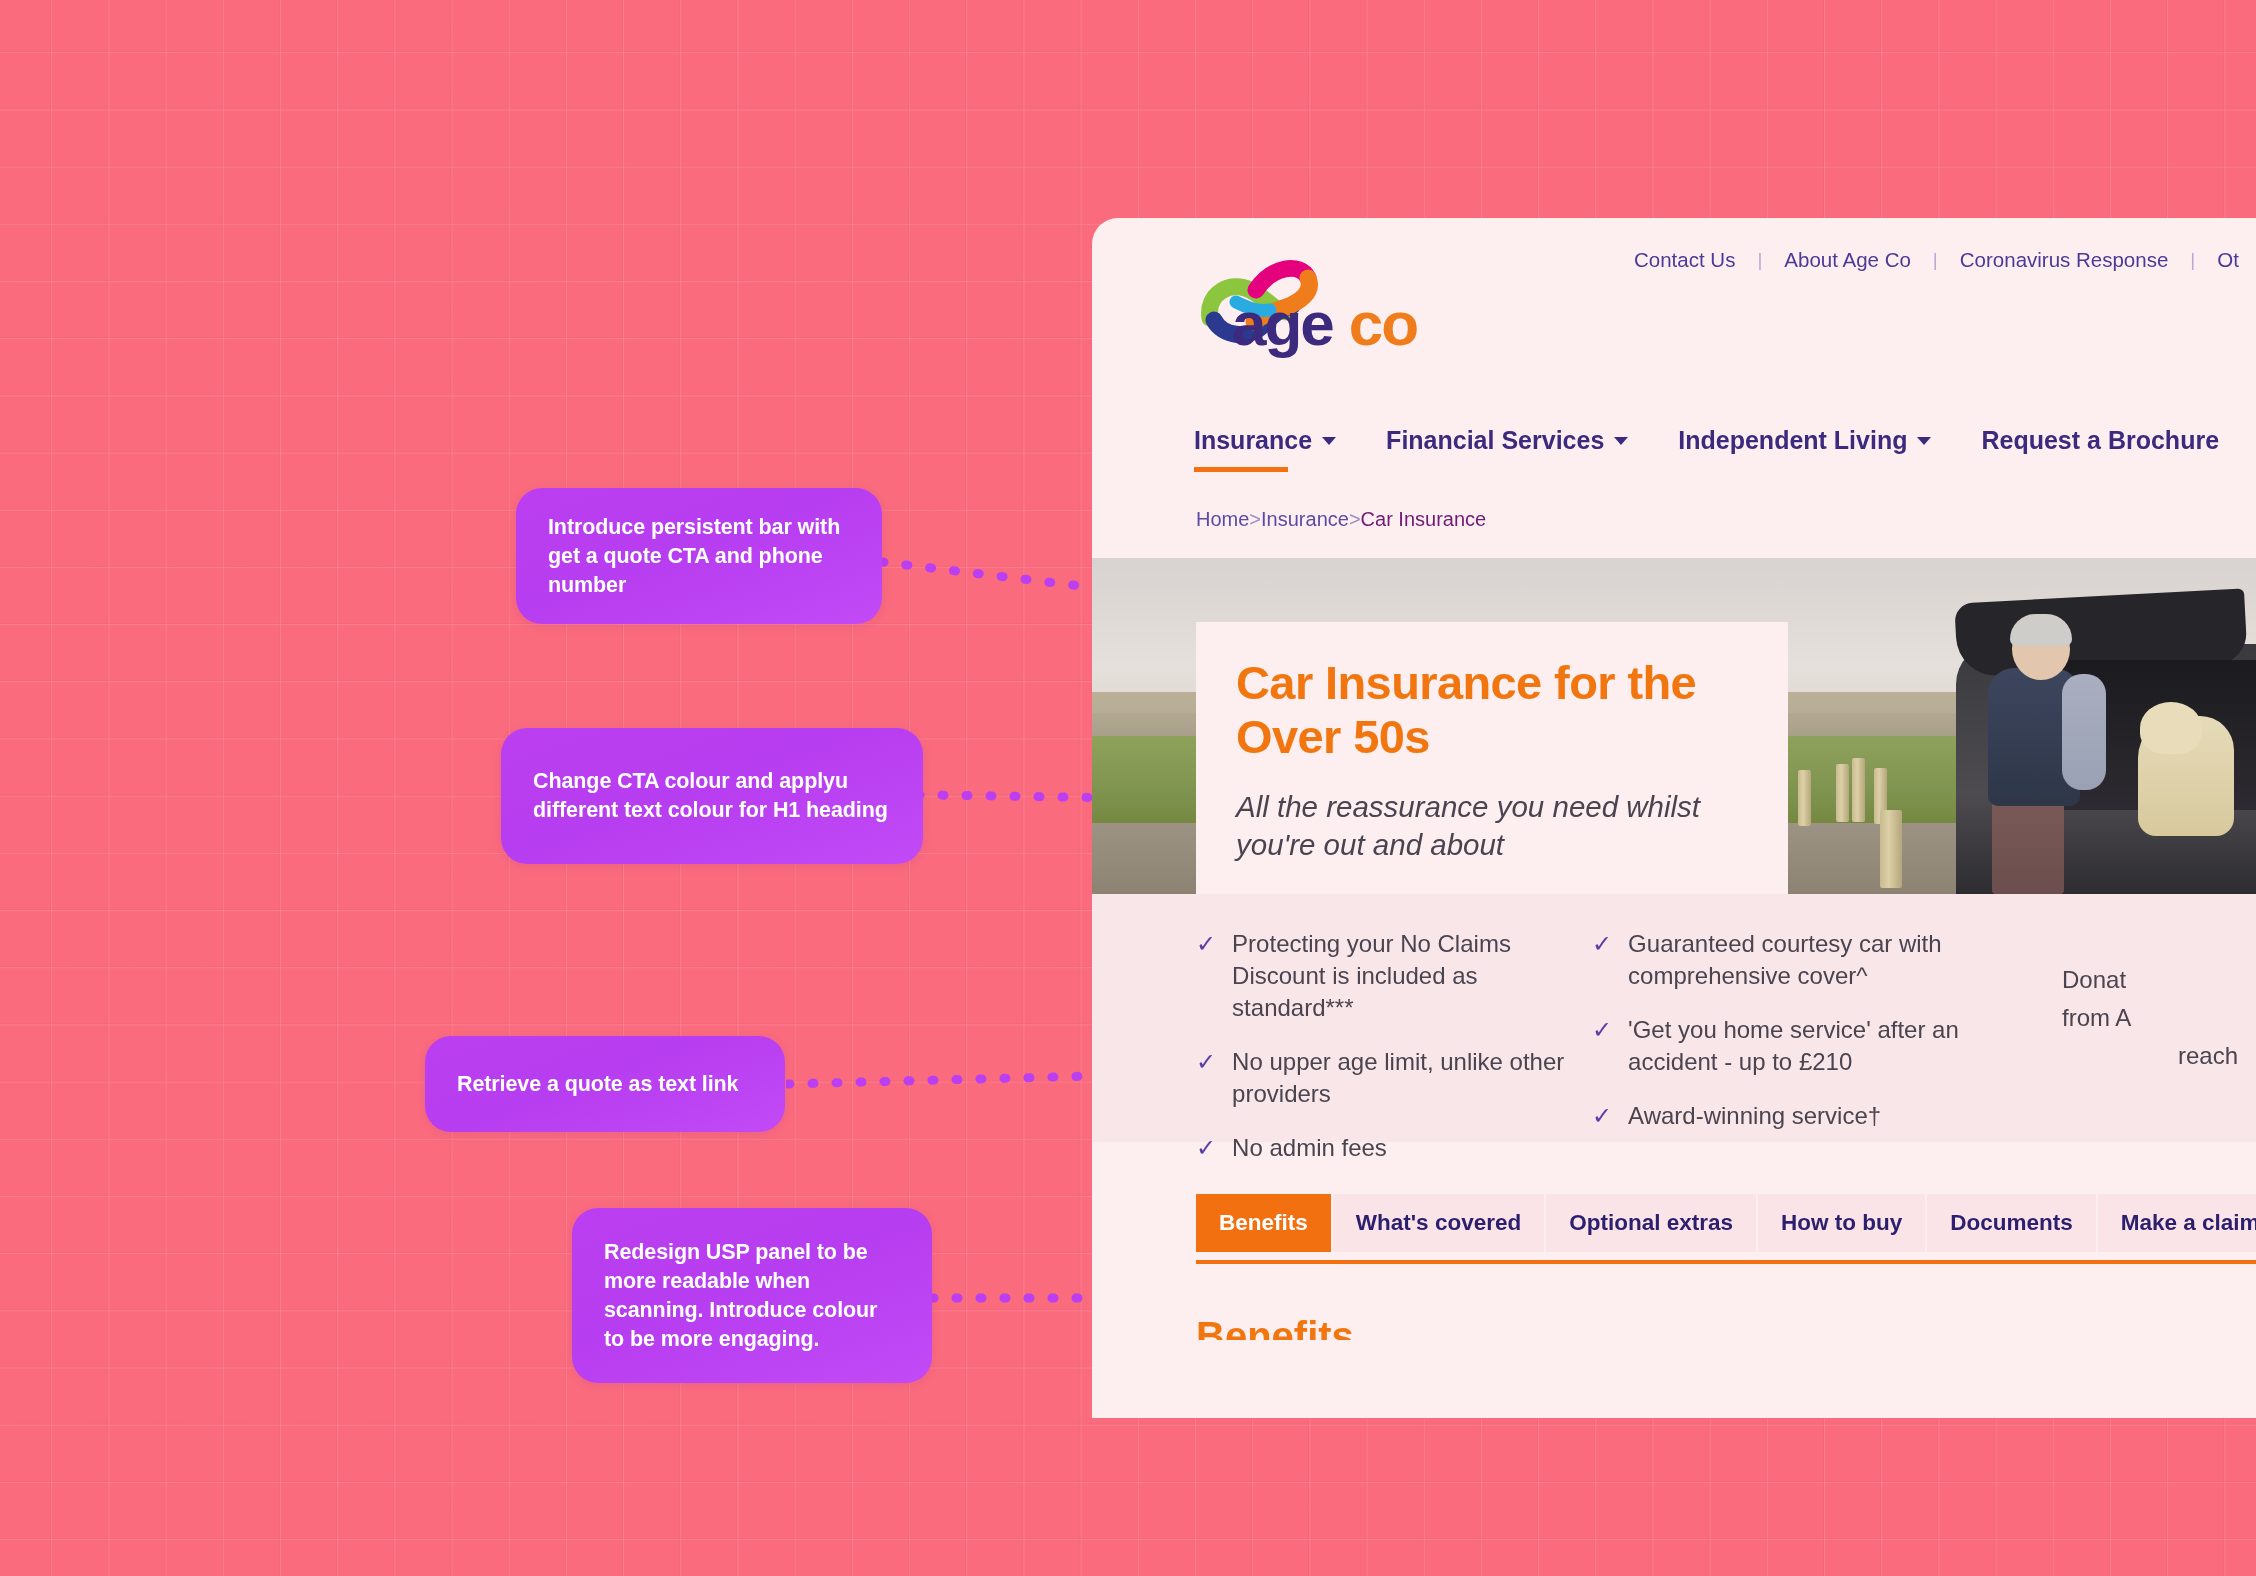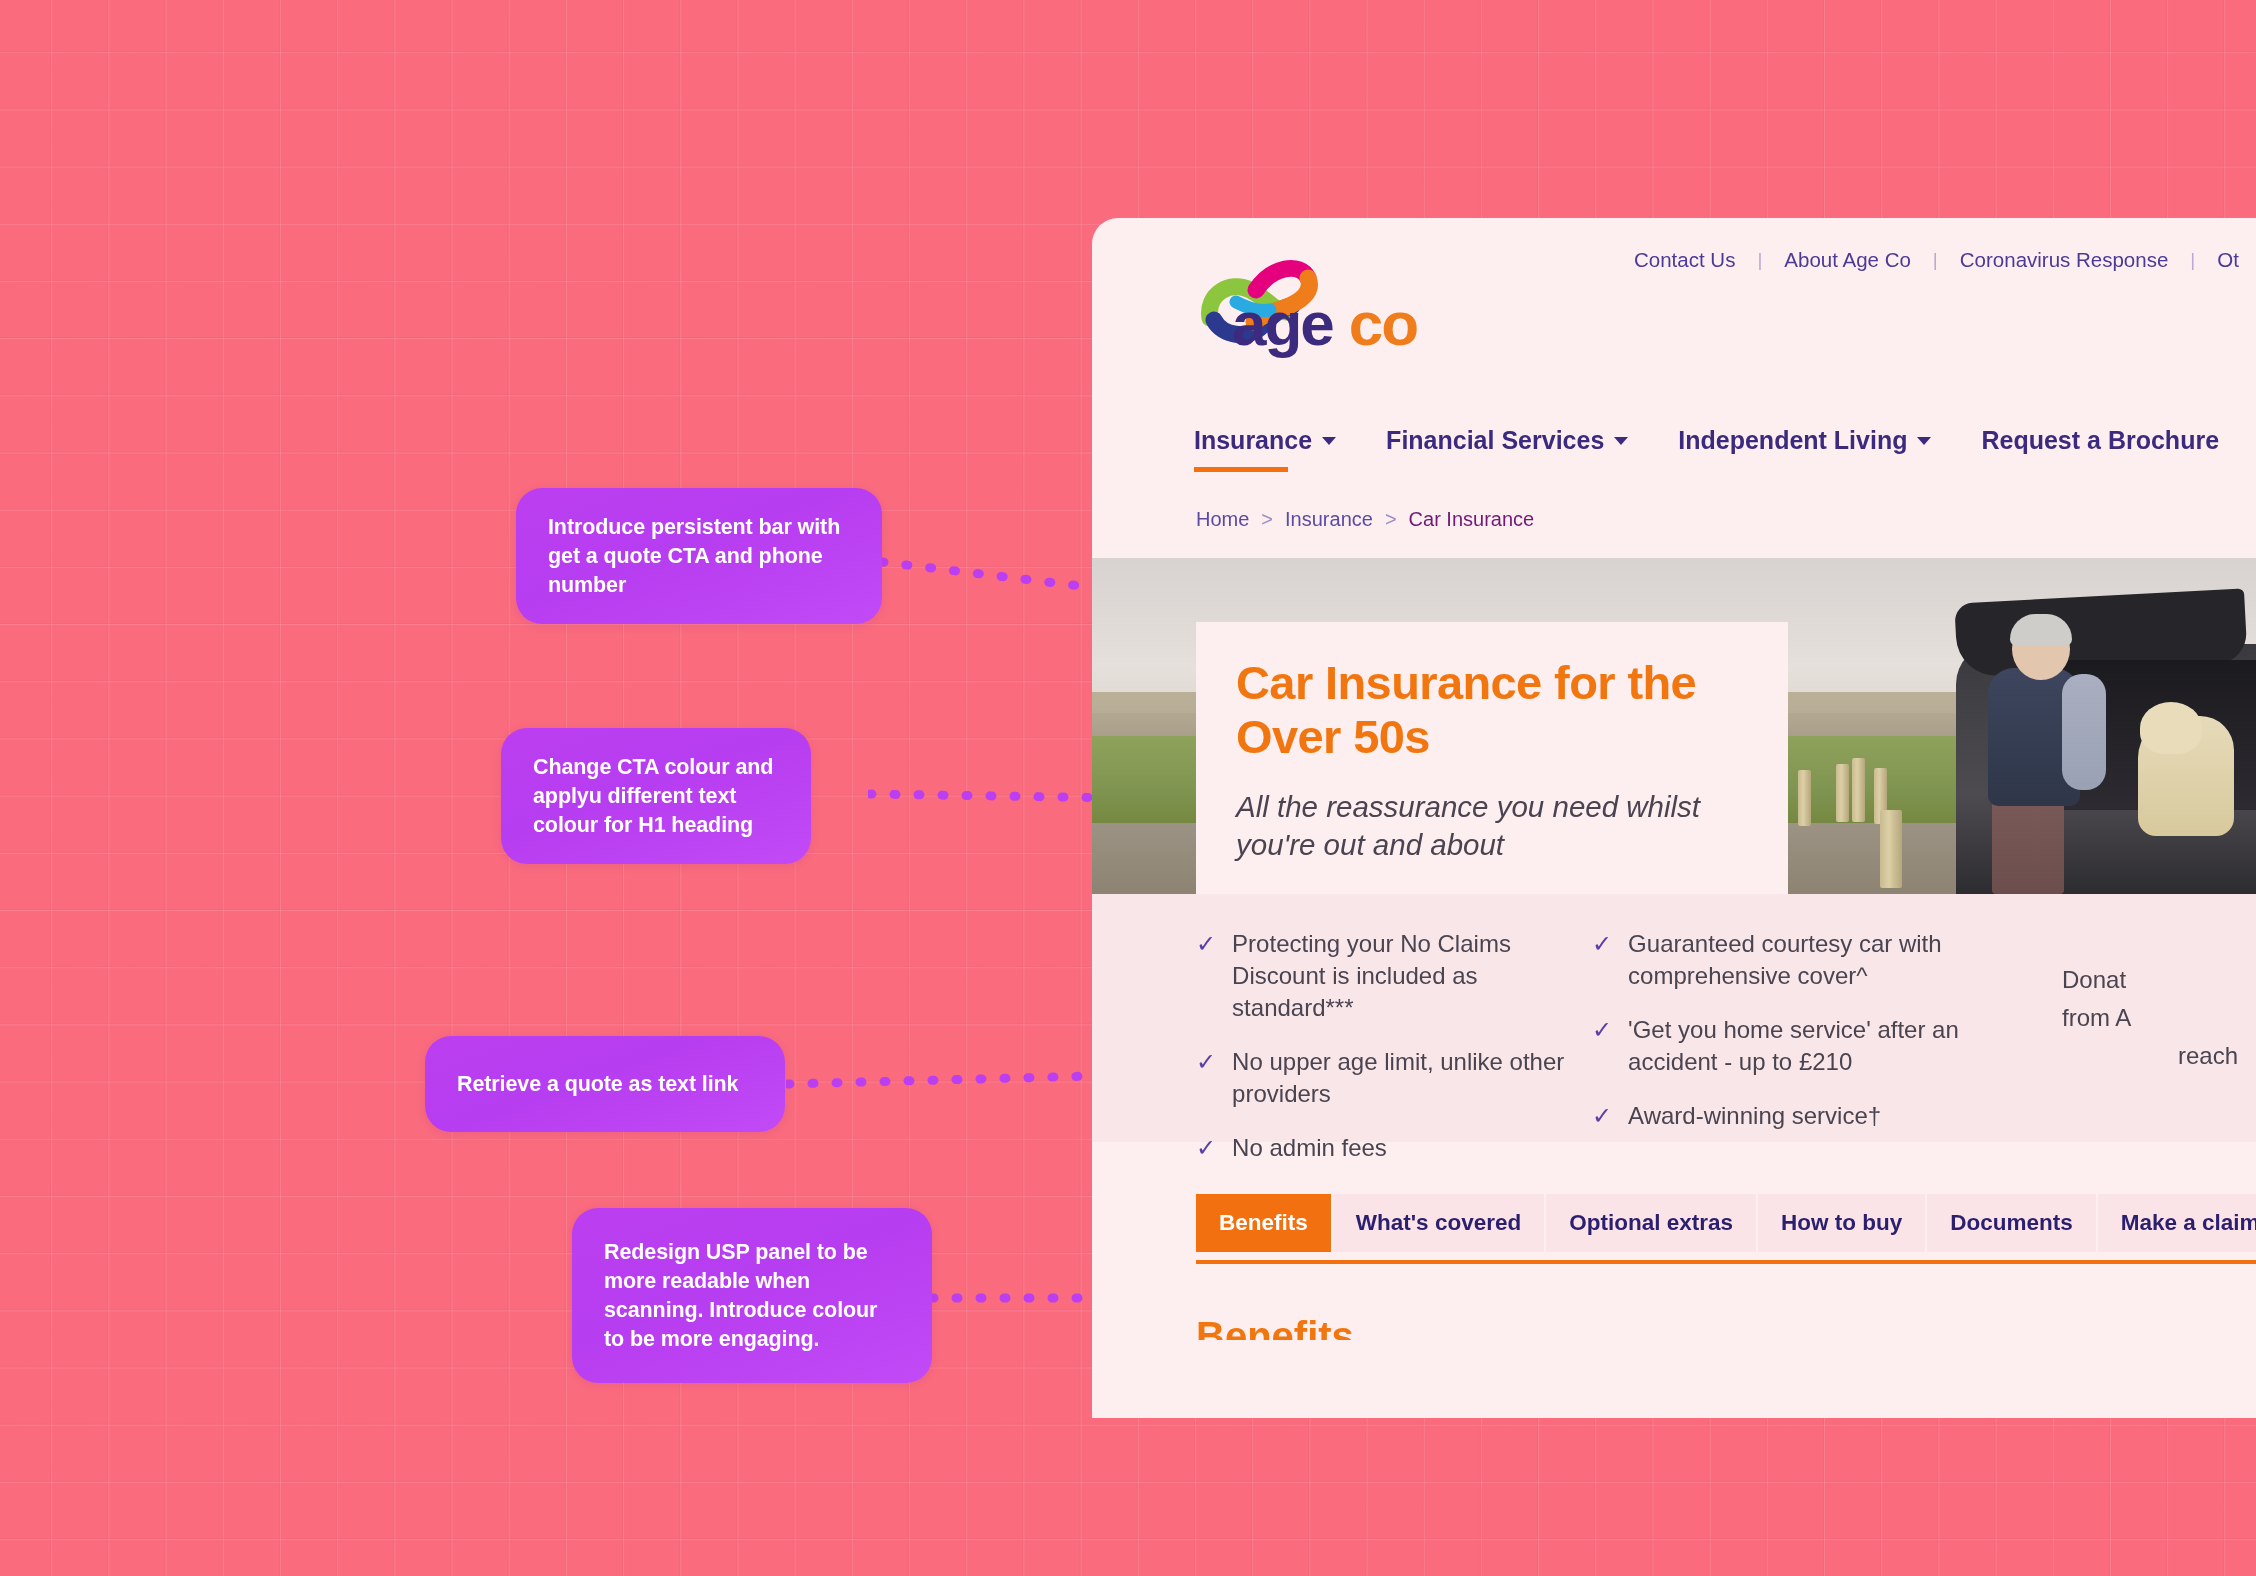--- a/index.html
+++ b/index.html
@@ -41,21 +41,21 @@
     line-height: 29px;
     letter-spacing: -0.1px;
     box-sizing: border-box;
     display: flex;
     align-items: center;
     padding: 0 32px;
     box-shadow: 0 2px 10px rgba(120,20,140,0.10);
   }
 
   #note-1 { left: 516px;  top: 488px;  width: 366px; height: 136px; }
-  #note-2 { left: 501px;  top: 728px;  width: 310px; height: 136px; }
+  #note-2 { left: 501px;  top: 728px;  width: 422px; height: 136px; }
   #note-3 { left: 425px;  top: 1036px; width: 360px; height: 96px;  }
   #note-4 { left: 572px;  top: 1208px; width: 360px; height: 175px; }
 
   
   .connector {
     position: absolute;
     pointer-events: none;
   }
 
   
@@ -145,21 +145,21 @@
 
   
   #breadcrumb {
     position: absolute;
     left: 104px;
     top: 290px;
     font-size: 20px;
     color: #5c4aa5;
     display: flex;
     align-items: center;
-    gap: 12px;
+    gap: 0;
     white-space: nowrap;
   }
   #breadcrumb .sep { color: #9c8cc4; }
   #breadcrumb .current { color: #701a75; }
 
   
   #hero {
     position: absolute;
     left: 0;
     top: 340px;

